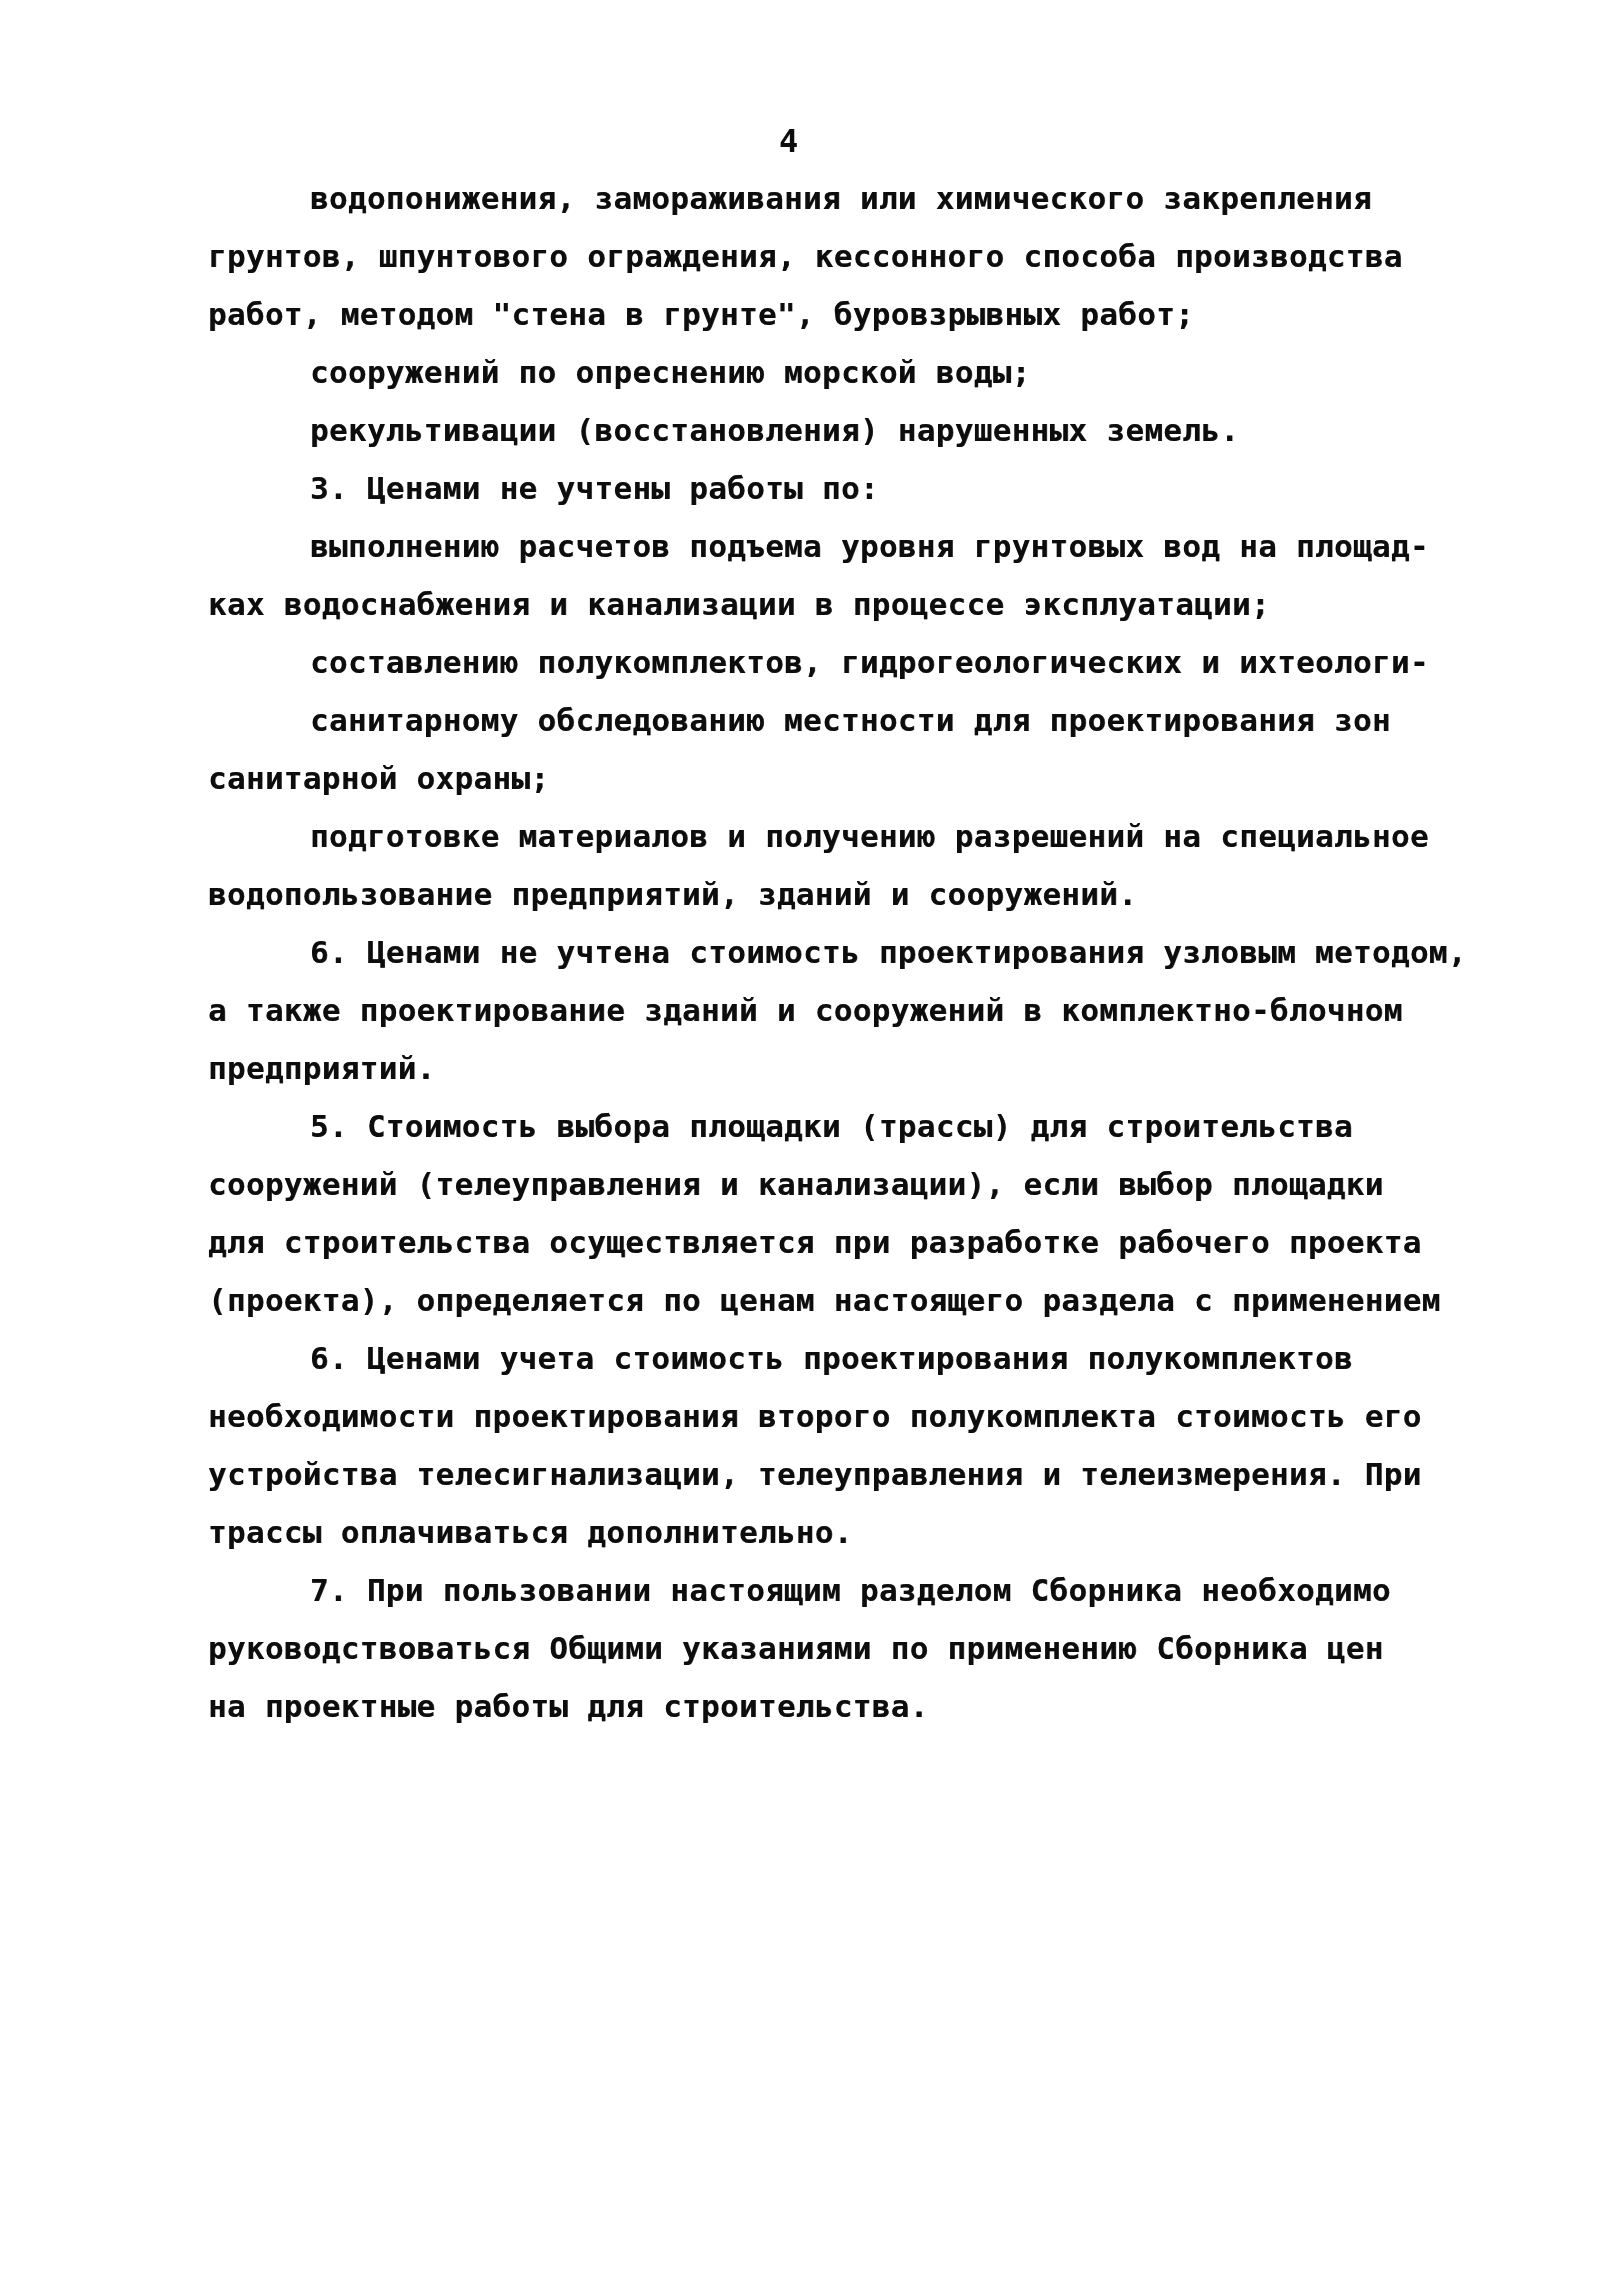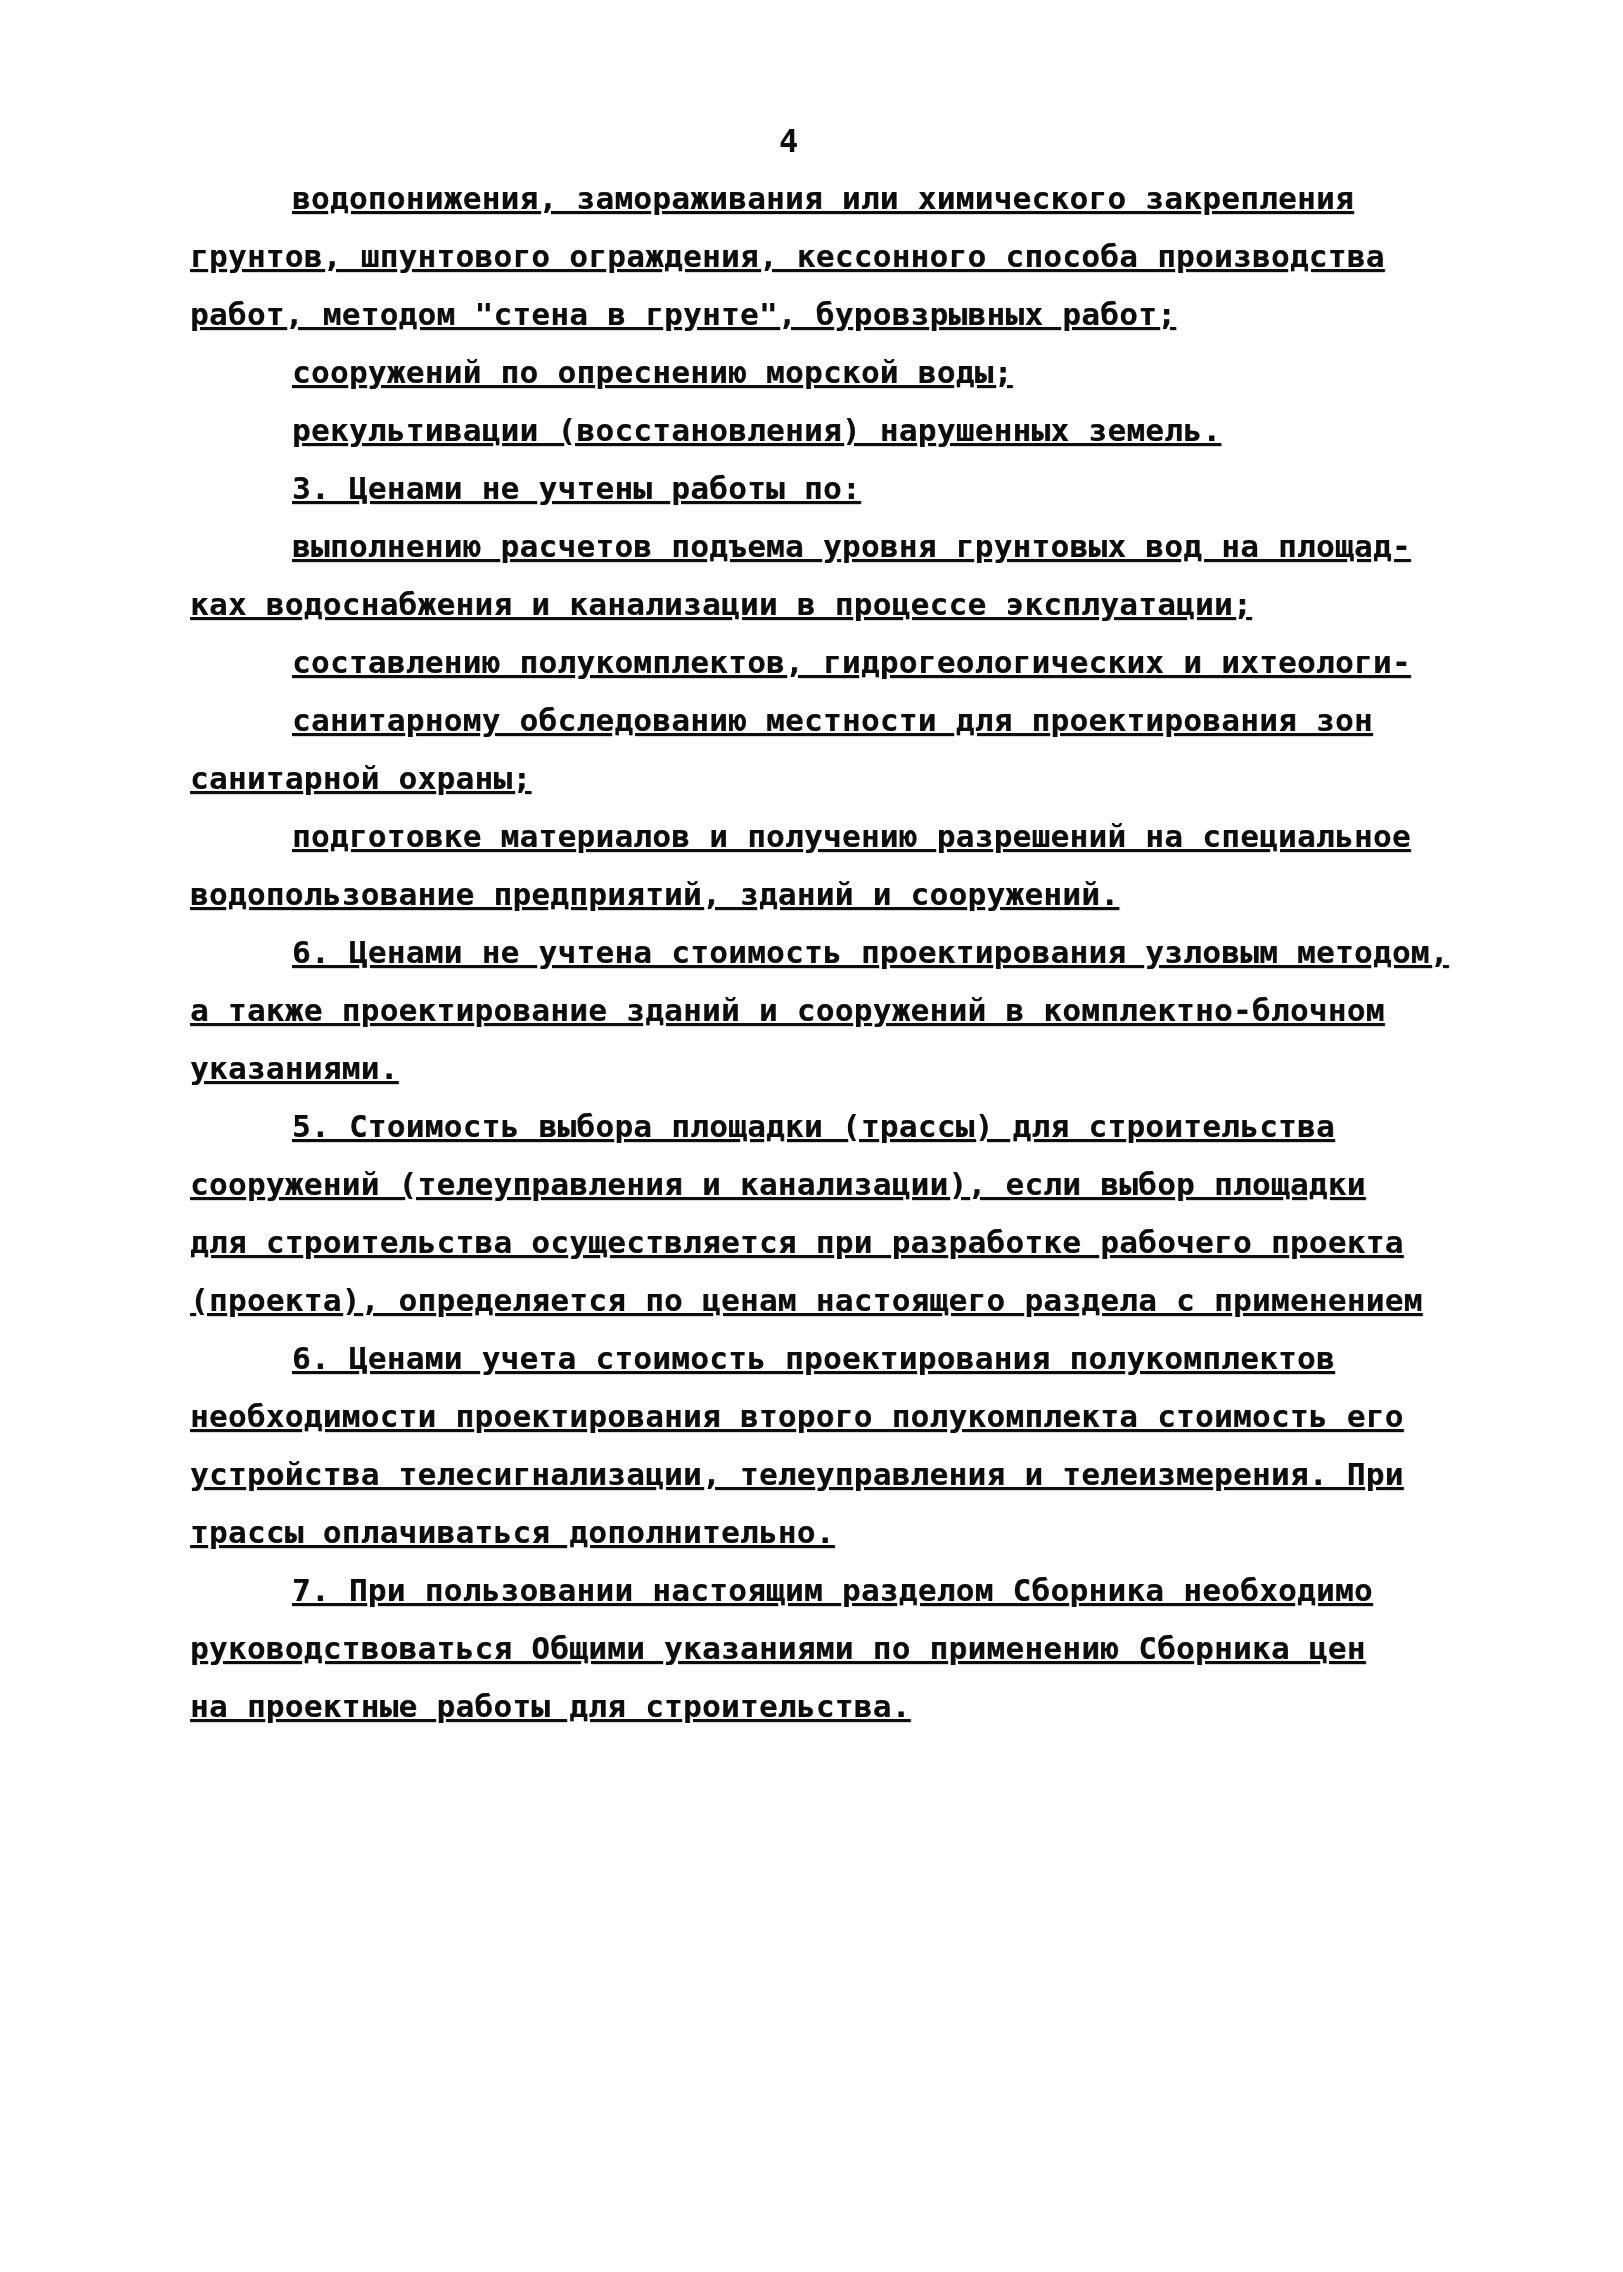--- a/index.html
+++ b/index.html
@@ -22,24 +22,23 @@
     left: 0;
     width: 1578px; 
     text-align: center;
     font-size: 32px;
     font-weight: bold;
     letter-spacing: 0.7px;
     color: #0d0d0d;
   }
   .text-block {
     position: absolute;
-    left: 190px;
+    left: 208px;
     top: 169px;
     width: 1251px;
-    text-decoration: underline;
   }
   .line {
     height: 58px;
     line-height: 58px;
     font-size: 31px;
     font-weight: bold;
     white-space: pre;
     letter-spacing: 0.3px;
     color: #0d0d0d;
     
@@ -63,21 +62,21 @@
       <div class="line indent">3. Ценами не учтены работы по:</div>
       <div class="line indent">выполнению расчетов подъема уровня грунтовых вод на площад-</div>
       <div class="line">ках водоснабжения и канализации в процессе эксплуатации;</div>
       <div class="line indent">составлению полукомплектов, гидрогеологических и ихтеологи-</div>
       <div class="line indent">санитарному обследованию местности для проектирования зон</div>
       <div class="line">санитарной охраны;</div>
       <div class="line indent">подготовке материалов и получению разрешений на специальное</div>
       <div class="line">водопользование предприятий, зданий и сооружений.</div>
       <div class="line indent">6. Ценами не учтена стоимость проектирования узловым методом,</div>
       <div class="line">а также проектирование зданий и сооружений в комплектно-блочном</div>
-      <div class="line">указаниями.</div>
+      <div class="line">предприятий.</div>
       <div class="line indent">5. Стоимость выбора площадки (трассы) для строительства</div>
       <div class="line">сооружений (телеуправления и канализации), если выбор площадки</div>
       <div class="line">для строительства осуществляется при разработке рабочего проекта</div>
       <div class="line">(проекта), определяется по ценам настоящего раздела с применением</div>
       <div class="line indent">6. Ценами учета стоимость проектирования полукомплектов</div>
       <div class="line">необходимости проектирования второго полукомплекта стоимость его</div>
       <div class="line">устройства телесигнализации, телеуправления и телеизмерения. При</div>
       <div class="line">трассы оплачиваться дополнительно.</div>
       <div class="line indent">7. При пользовании настоящим разделом Сборника необходимо</div>
       <div class="line">руководствоваться Общими указаниями по применению Сборника цен</div>

